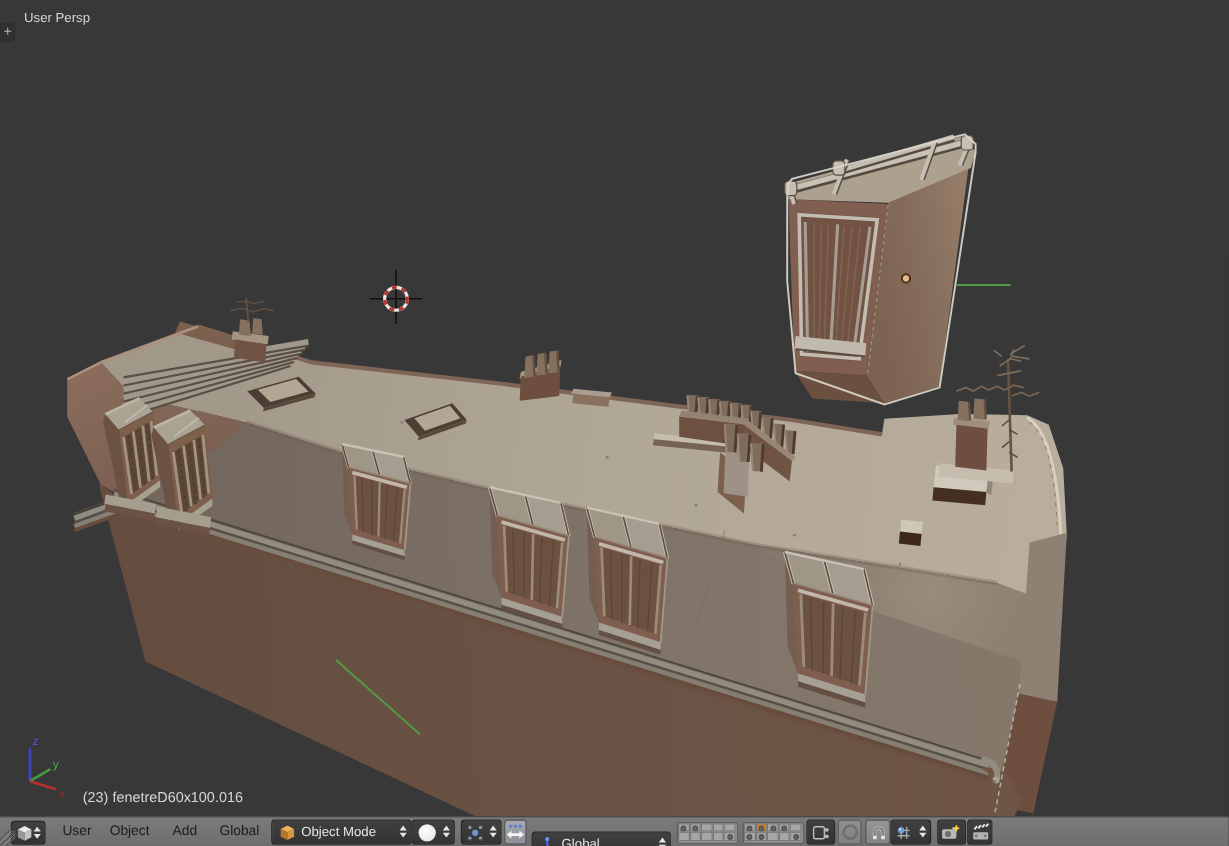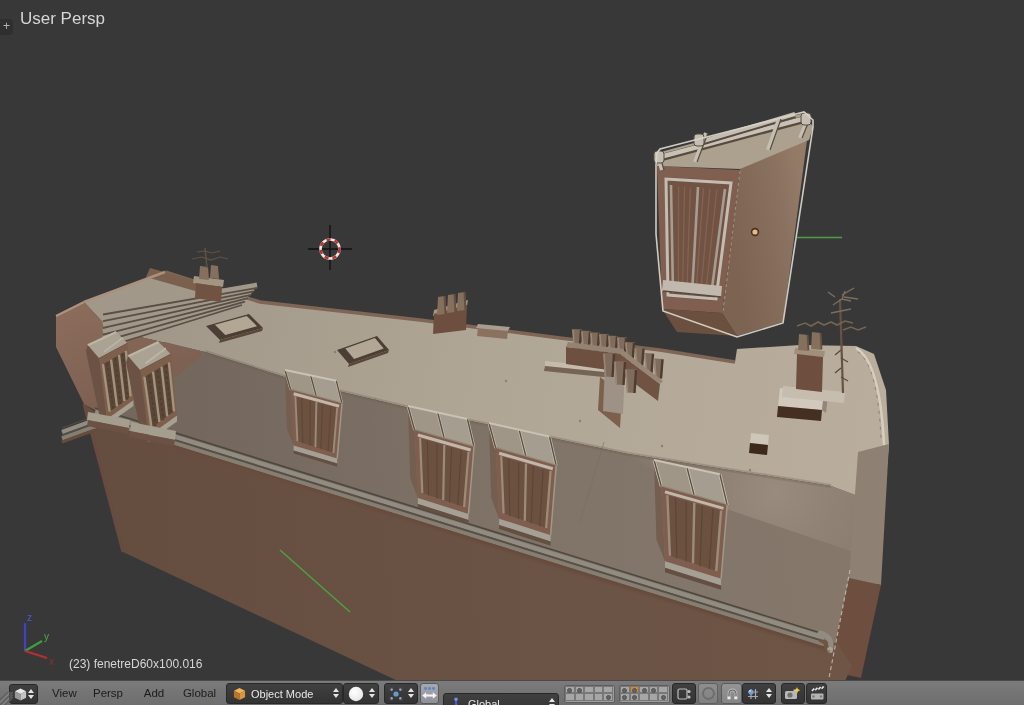--- a/index.html
+++ b/index.html
@@ -1,16 +1,16 @@
 <!DOCTYPE html>
 <html><head><meta charset="utf-8"><style>
 html,body{margin:0;padding:0;background:#383839;}
 #vp{position:relative;width:1024px;height:705px;overflow:hidden;font-family:"Liberation Sans",sans-serif;}
 #vp svg.scene{position:absolute;left:0;top:0;}
-.lbl{position:absolute;color:#d6d6d6;font-size:17px;}
+.lbl{position:absolute;color:#d6d6d6;font-size:11px;}
 #bar{position:absolute;left:0;top:680px;width:1024px;height:25px;background:linear-gradient(#7b7b7b,#6e6e6e);border-top:1px solid #4a4a4a;box-sizing:border-box;}
 .btn{position:absolute;background:linear-gradient(#404040,#333333);border:1px solid #282828;border-radius:3px;box-sizing:border-box;display:flex;align-items:flex-start;}
 .menu{position:absolute;top:6px;color:#1c1c1c;font-size:11.5px;text-align:center;}
 .ddt{color:#e6e6e6;font-size:11px;margin:4px 0 12px 5px;white-space:nowrap;flex:1;}
 .arr{margin-left:auto;margin-right:3px;margin-top:4px;}
 .au{width:0;height:0;border-left:3.5px solid transparent;border-right:3.5px solid transparent;border-bottom:4.5px solid #e4e4e4;margin-bottom:2px;}
 .ad{width:0;height:0;border-left:3.5px solid transparent;border-right:3.5px solid transparent;border-top:4.5px solid #e4e4e4;}
 #laywrap{position:absolute;left:564px;top:3.5px;width:110px;height:18px;}
 .laygrp{position:absolute;top:0;width:49px;height:16px;background:#9e9e9e;border:1px solid #5e5e5e;border-radius:2px;}
 .cell{position:absolute;width:9.6px;height:7.5px;border:0.5px solid #787878;box-sizing:border-box;background:#a6a6a6;}
@@ -375,22 +375,22 @@
         <svg width="16" height="15" viewBox="0 0 16 15" style="margin:2px 0 0 3px">
           <polygon points="8,1 14,4 8,7 2,4" fill="#e8e8e8"></polygon>
           <polygon points="2,4 8,7 8,14 2,11" fill="#9a9a9a"></polygon>
           <polygon points="14,4 8,7 8,14 14,11" fill="#c4c4c4"></polygon>
         </svg>
         <div class="arr">
           <div class="au"></div>
           <div class="ad"></div>
         </div>
       </div>
-<div class="menu" style="left:52px;width:24px;">View</div>
-<div class="menu" style="left:91px;width:34px;">Persp</div>
+<div class="menu" style="left:52px;width:24px;">User</div>
+<div class="menu" style="left:91px;width:34px;">Object</div>
 <div class="menu" style="left:143px;width:22px;">Add</div>
 <div class="menu" style="left:182px;width:35px;">Global</div>
 <div class="btn" style="left:226px;top:2px;width:117px;height:21px;">
         <svg width="13" height="13" viewBox="0 0 14 14" style="margin:4px 0 0 6px">
           <polygon points="7,0 13,3 7,6 1,3" fill="#f0b25a"></polygon>
           <polygon points="1,3 7,6 7,13 1,10" fill="#b5762c"></polygon>
           <polygon points="13,3 7,6 7,13 13,10" fill="#d9953f"></polygon>
         </svg>
         <span class="ddt">Object Mode</span>
         <div class="arr">

